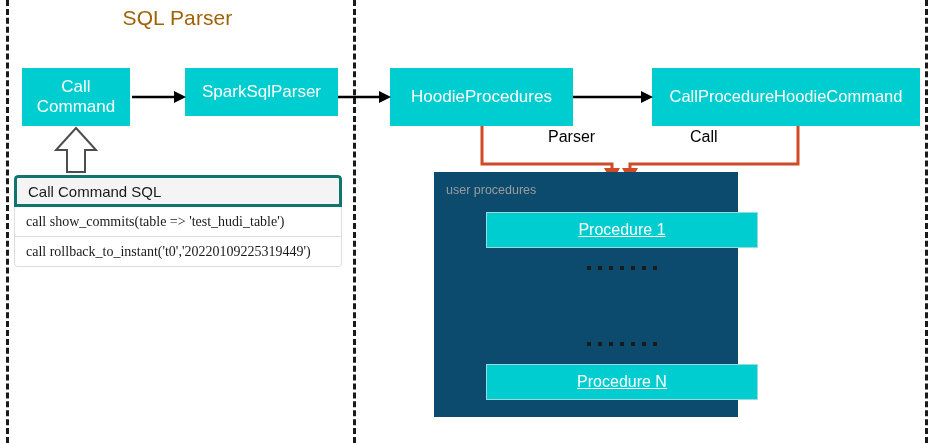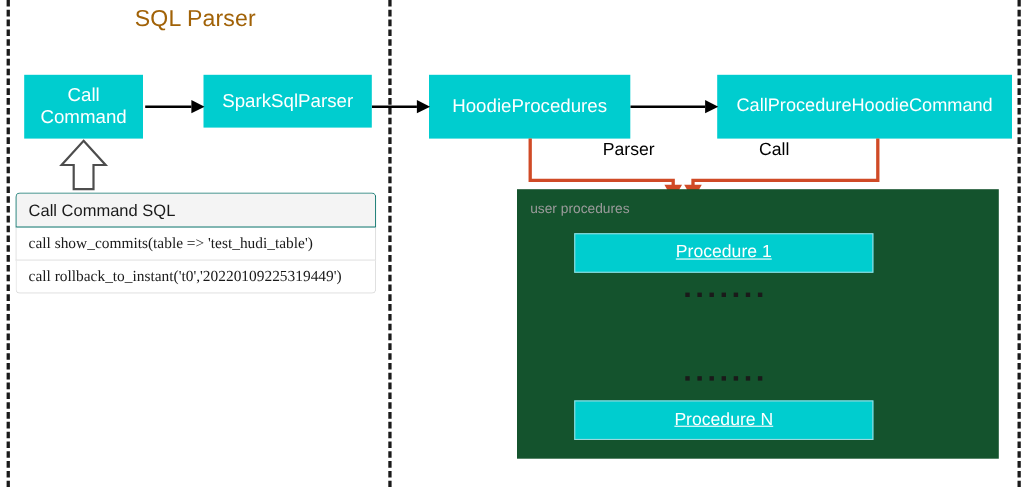--- a/index.html
+++ b/index.html
@@ -87,21 +87,21 @@
     width: 328px;
     box-sizing: border-box;
     border-radius: 4px;
     overflow: hidden;
     background: #ffffff;
     font-size: 14.5px;
     color: #1a1a1a;
   }
   #sql-table .th {
     background: #f4f4f4;
-    border: 1px solid #0f766e;
+    border: 3px solid #0f766e;
     border-radius: 4px 4px 0 0;
     padding: 7px 11px;
     height: 32px;
     box-sizing: border-box;
     display: flex;
     align-items: center;
     font-size: 15px;
   }
   #sql-table .td {
     background: #ffffff;
@@ -134,25 +134,24 @@
     white-space: nowrap;
   }
   #label-build { left: 548px; top: 128px; }
   #label-call  { left: 690px; top: 128px; }
 
   
   #user-procedures-panel {
     position: absolute;
     left: 434px;
     top: 172px;
-    width: 438px;
+    width: 304px;
     height: 245px;
-    background: #14532d;
-    box-sizing: border-box;
-    margin-left: 36px;
+    background: #0c4a6e;
+    box-sizing: border-box;
   }
   #user-procedures-label {
     position: absolute;
     left: 12px;
     top: 11px;
     font-size: 12.5px;
     color: #9b9b9b;
   }
   .proc-box {
     position: absolute;

